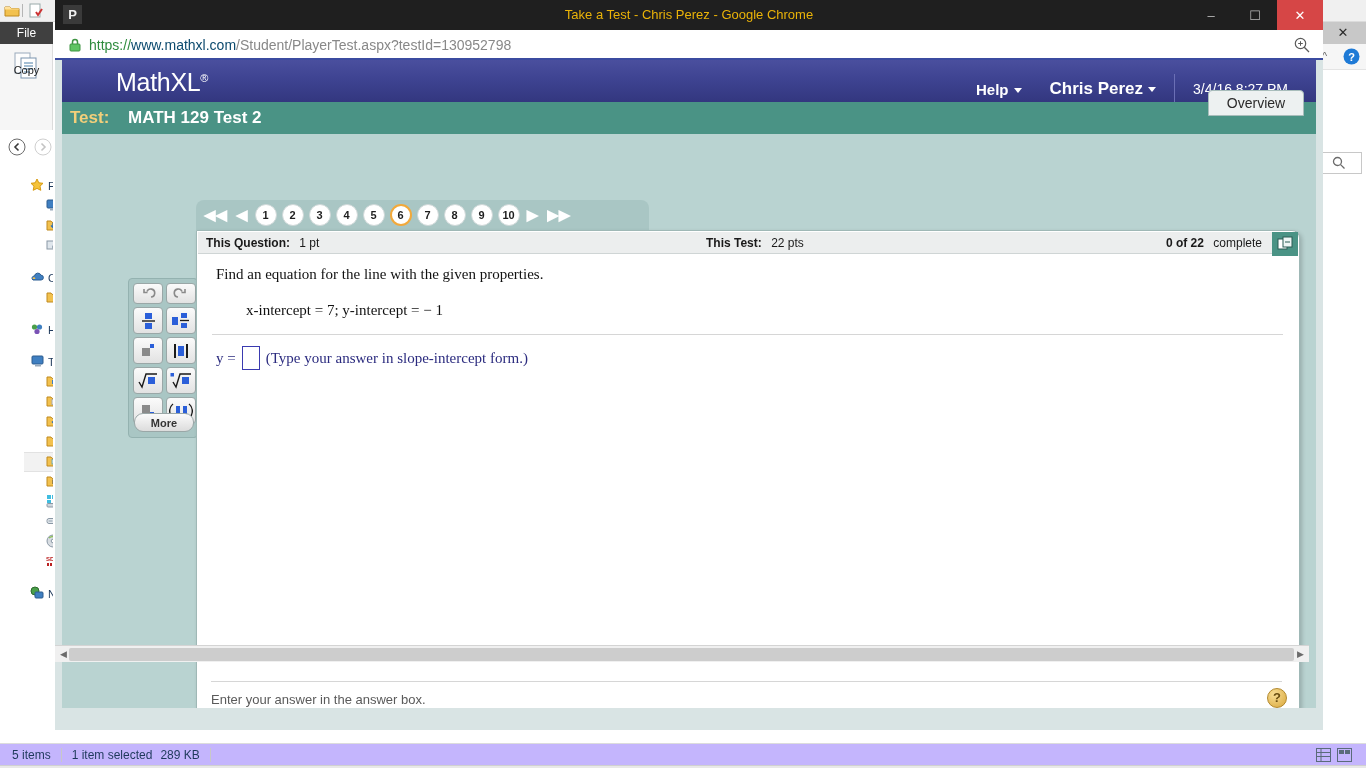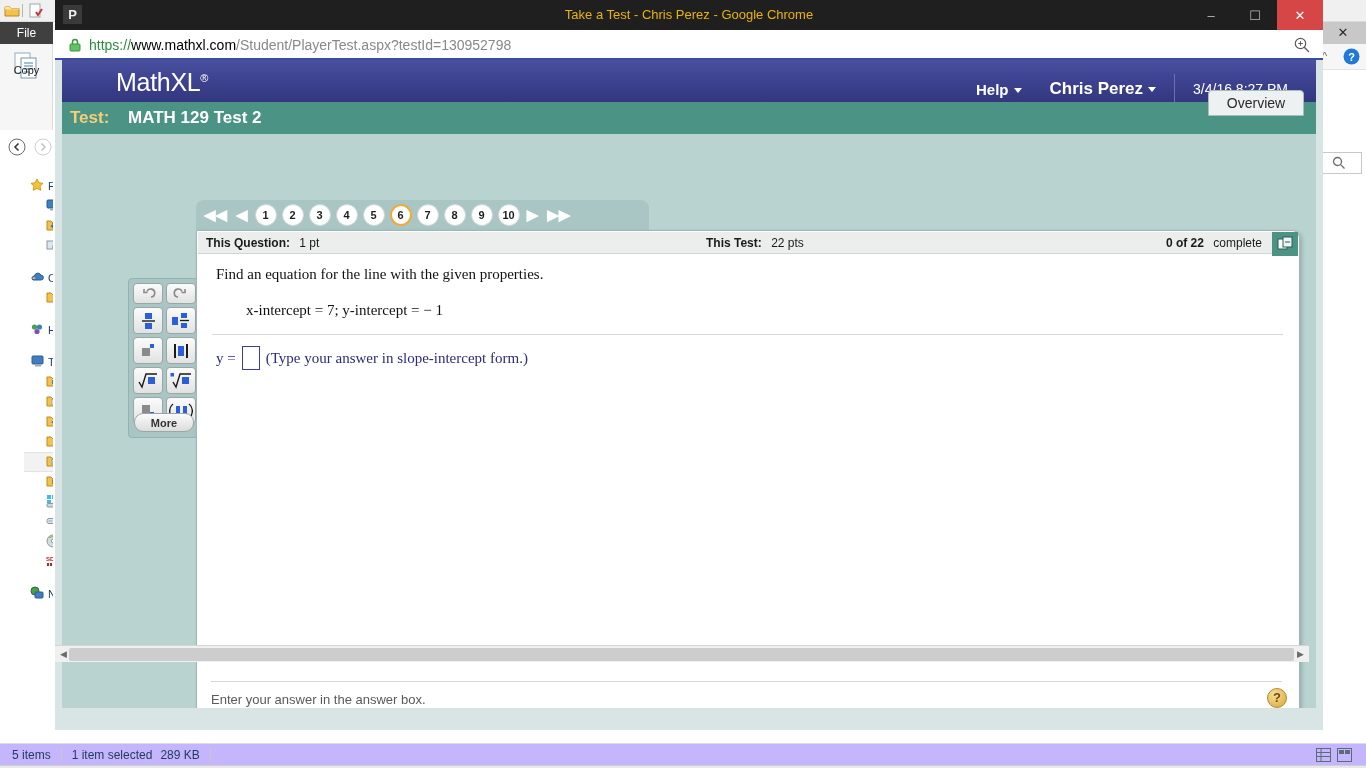--- a/index.html
+++ b/index.html
@@ -47,21 +47,21 @@
   .chrome-title { position: absolute; left: 0; top: 0; width: 1268px; height: 30px; line-height: 30px; text-align: center;
     color: #eab308; font-size: 13px; }
   .win-btns { position: absolute; right: 0; top: 0; height: 30px; display: flex; }
   .win-btn { width: 44px; height: 30px; display: flex; align-items: center; justify-content: center; color: #b8b8b8; font-size: 13px; }
   .win-btn.close { background: #d64646; color: #fff; width: 46px; }
 
   .chrome-omnibox { position: absolute; left: 0; top: 30px; width: 1268px; height: 30px; background: #fff; border-bottom: 2px solid #3b4ba0; }
   .lockicon { position: absolute; left: 14px; top: 8px; width: 12px; height: 14px; }
   .url { position: absolute; left: 34px; top: 0; height: 30px; line-height: 30px; font-size: 14px; color: #555; white-space: nowrap; }
   .url .scheme { color: #2e8b3d; }
-  .url .host { color: #000000; }
+  .url .host { color: #0c4a6e; }
   .url .path { color: #888; }
   .zoom-icon { position: absolute; right: 12px; top: 6px; width: 18px; height: 18px; }
 
   
   .mxl-viewport { position: absolute; left: 7px; top: 60px; width: 1254px; height: 648px; background: #b9d3d1; overflow: hidden; }
   .mxl-header { position: absolute; left: 0; top: 0; width: 1254px; height: 42px;
     background: linear-gradient(180deg,#4a4f9e 0%, #3d4290 50%, #33377f 100%); }
   .mxl-logo { position: absolute; left: 54px; top: 8px; color: #fff; font-size: 25px; letter-spacing: -0.3px; }
   .mxl-logo sup { font-size: 11px; vertical-align: super; }
   .hdr-right { position: absolute; right: 0; top: 0; height: 58px; display: flex; align-items: center; color: #fff; font-size: 15px; font-weight: bold; }

